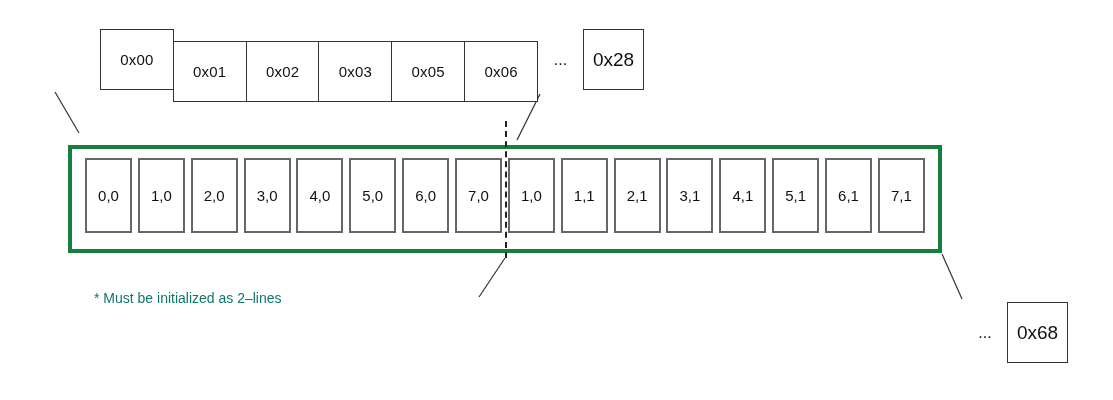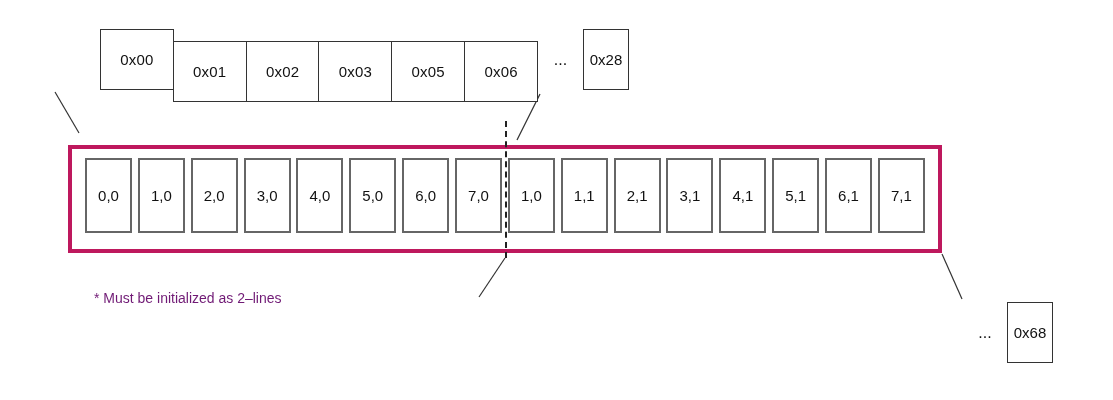--- a/index.html
+++ b/index.html
@@ -30,47 +30,47 @@
     align-items: center;
     justify-content: center;
     font-size: 15px;
     letter-spacing: 0.2px;
     margin-left: 48px;
   }
   .addr-strip .addr-cell + .addr-cell { margin-left: -1px; margin-top: 12px; }
 
   .addr-single {
     position: absolute;
-    width: 46px;
+    width: 61px;
     height: 61px;
     border: 1px solid #333333;
     background: #ffffff;
     display: flex;
     align-items: center;
     justify-content: center;
-    font-size: 15px;
+    font-size: 19px;
   }
 
   .ellipsis {
     position: absolute;
     display: flex;
     align-items: center;
     justify-content: center;
     font-size: 16px;
     color: #111111;
   }
 
   
   .buffer-box {
     position: absolute;
     left: 68px;
     top: 145px;
     width: 874px;
     height: 108px;
-    border: 4px solid #be185d;
+    border: 4px solid #15803d;
     background: #ffffff;
     display: flex;
     align-items: flex-start;
     justify-content: space-between;
     padding: 9px 13px 0 13px;
   }
   .contents { display: contents; }
   .buffer-box .line-cell {
     width: 47px;
     height: 75px;
@@ -90,21 +90,21 @@
     height: 137px;
     width: 0;
     border-left: 2px dashed #222222;
   }
 
   .footnote {
     position: absolute;
     left: 94px;
     top: 290px;
     font-size: 14px;
-    color: #701a75;
+    color: #0f766e;
     white-space: nowrap;
   }
 
   .connector-svg {
     position: absolute;
     left: 0;
     top: 0;
     width: 1113px;
     height: 400px;
     pointer-events: none;

